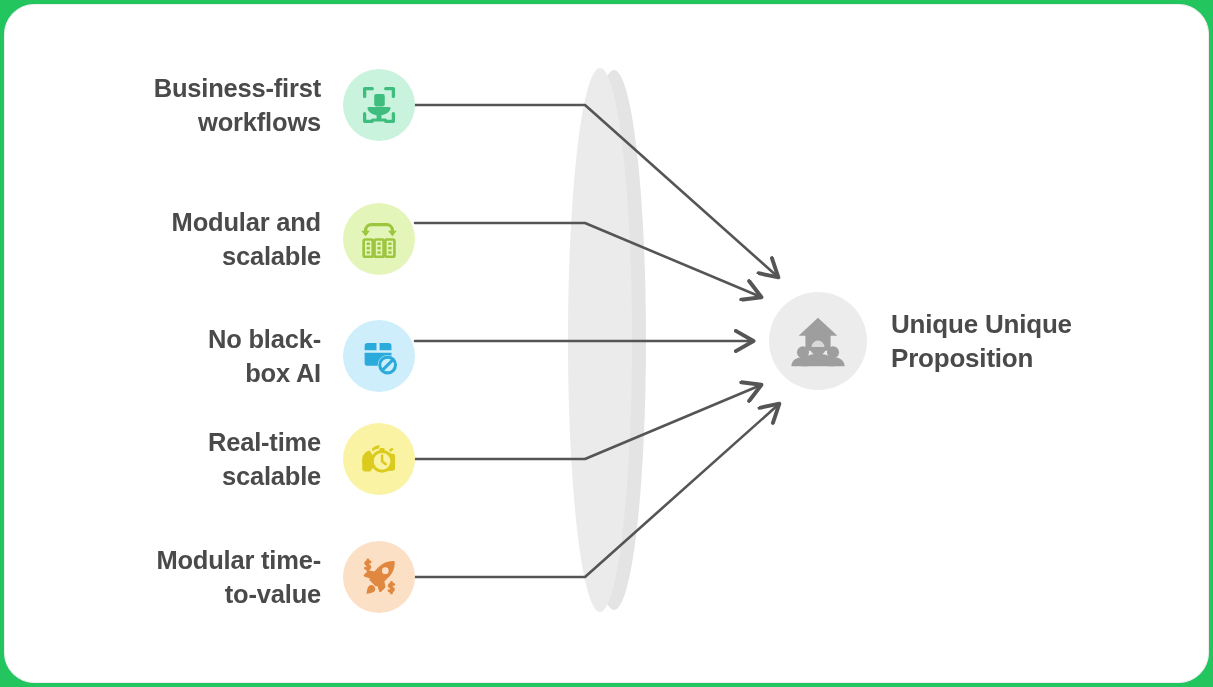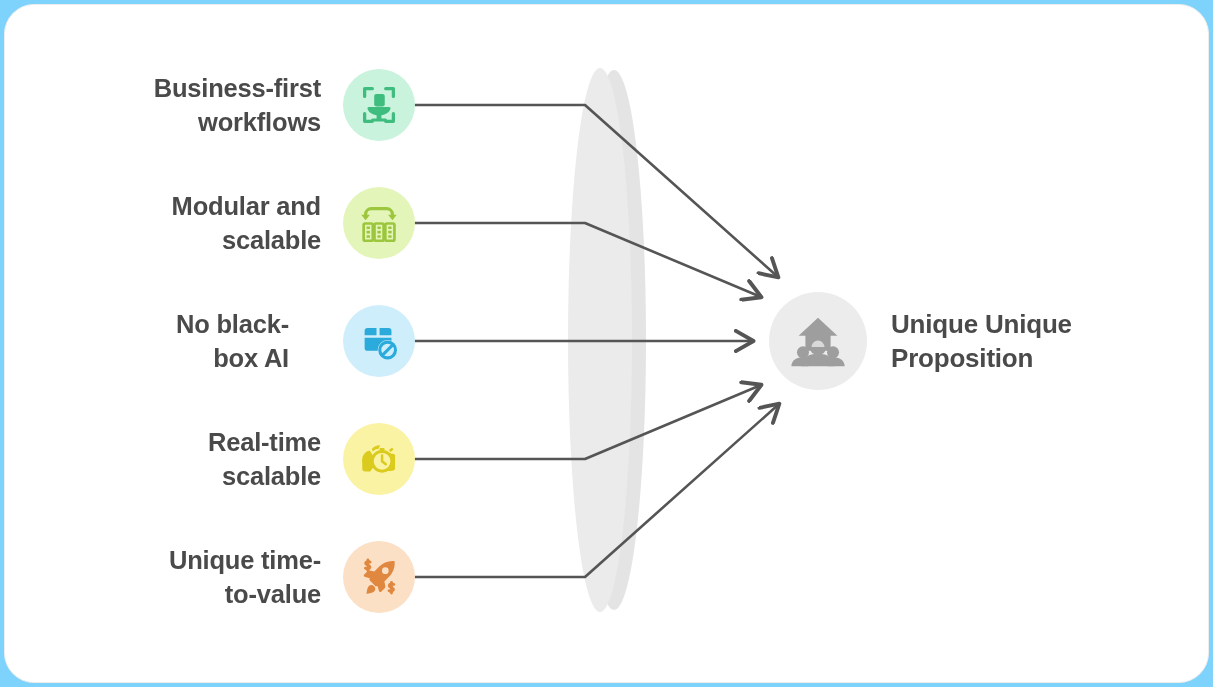--- a/index.html
+++ b/index.html
@@ -9,21 +9,21 @@
     padding: 0;
     background: #ffffff;
   }
   body {
     font-family: "Liberation Sans", sans-serif;
   }
   .canvas {
     position: relative;
     width: 1213px;
     height: 687px;
-    background: #7dd3fc;
+    background: #22c55e;
     overflow: hidden;
   }
   .card {
     position: absolute;
     left: 4px;
     top: 4px;
     width: 1205px;
     height: 679px;
     background: #ffffff;
     border: 1px solid #ededed;
@@ -137,21 +137,21 @@
             <path d="M39,15 V7 H31"></path>
             <path d="M9,33 V41 H17"></path>
             <path d="M39,33 V41 H31"></path>
           </g>
           <rect x="19" y="12.5" width="11" height="13" rx="2.2" fill="#3fbd7f"></rect>
           <path d="M13.5,26 H34.5 a1.6,1.6 0 0 1 1.5,2 c-1.5,4.2 -5.6,6.4 -9.5,6.6 V38 h4.2 a1.6,1.6 0 0 1 0,3.2 H17.3 a1.6,1.6 0 0 1 0,-3.2 H21.5 v-3.4 c-3.9,-0.2 -8,-2.4 -9.5,-6.6 a1.6,1.6 0 0 1 1.5,-2 z" fill="#3fbd7f"></path>
         </svg>
       </div>
     </div>
 
-    <div class="feature" style="left:98px; top:187px; width:317px; height:72px;">
+    <div class="feature" style="left:98px; top:203px; width:317px; height:72px;">
       <div class="feature-label">Modular and
 scalable</div>
       <div class="icon-bubble" style="background:#e4f5b9;">
         <svg width="46" height="46" viewBox="0 0 48 48">
           <path d="M10,18 V15 a6,6 0 0 1 6,-6 h16 a6,6 0 0 1 6,6 v3" fill="none" stroke="#9cc63e" stroke-width="3.4" stroke-linecap="round"></path>
           <path d="M5.5,15.5 L10,21 L14.5,15.5 Z" fill="#9cc63e"></path>
           <path d="M33.5,15.5 L38,21 L42.5,15.5 Z" fill="#9cc63e"></path>
           <g fill="none" stroke="#9cc63e" stroke-width="2.8">
             <rect x="8" y="24.5" width="9.5" height="18" rx="1.6"></rect>
             <rect x="19.3" y="24.5" width="9.5" height="18" rx="1.6"></rect>
@@ -165,21 +165,21 @@
             <rect x="22.3" y="32.2" width="3.6" height="2.7" rx="0.7"></rect>
             <rect x="22.3" y="36.8" width="3.6" height="2.7" rx="0.7"></rect>
             <rect x="33.6" y="27.6" width="3.6" height="2.7" rx="0.7"></rect>
             <rect x="33.6" y="32.2" width="3.6" height="2.7" rx="0.7"></rect>
             <rect x="33.6" y="36.8" width="3.6" height="2.7" rx="0.7"></rect>
           </g>
         </svg>
       </div>
     </div>
 
-    <div class="feature" style="left:98px; top:305px; width:317px; height:72px;gap:32px;">
+    <div class="feature" style="left:98px; top:320px; width:317px; height:72px;">
       <div class="feature-label">No black-
 box AI</div>
       <div class="icon-bubble" style="background:#cfeefb;">
         <svg width="46" height="46" viewBox="0 0 48 48">
           <path d="M9,13.5 a3,3 0 0 1 3,-3 h9.4 v7.4 H9 Z" fill="#2aabdb"></path>
           <path d="M24.6,10.5 H34 a3,3 0 0 1 3,3 v4.4 H24.6 Z" fill="#2aabdb"></path>
           <path d="M9,20.6 H37 v10.6 a3,3 0 0 1 -3,3 H12 a3,3 0 0 1 -3,-3 Z" fill="#2aabdb"></path>
           <circle cx="33" cy="33.4" r="10.4" fill="#cfeefb"></circle>
           <circle cx="33" cy="33.4" r="8.2" fill="none" stroke="#2aabdb" stroke-width="3.2"></circle>
           <line x1="27.4" y1="39" x2="38.6" y2="27.8" stroke="#2aabdb" stroke-width="3.2" stroke-linecap="round"></line>
@@ -198,21 +198,21 @@
           <circle cx="27.2" cy="26.4" r="10.3" fill="none" stroke="#dacb1e" stroke-width="3.1"></circle>
           <path d="M27.2,20.4 V26.4 L31.1,29.4" fill="none" stroke="#dacb1e" stroke-width="2.6" stroke-linecap="round"></path>
           <rect x="24.6" y="12.6" width="5.2" height="3.4" rx="1.1" fill="#dacb1e"></rect>
           <path d="M34.4,14.6 l3.2,-2.6 1.6,2.2 -3.2,2.6 Z" fill="#dacb1e"></path>
           <path d="M36.2,18.2 c2.6,0 4.6,1 4.6,2.2 v13.8 c0,1.3 -2,2.3 -4.6,2.3 -1.2,0 -2.3,-0.2 -3.1,-0.6 a12.6,12.6 0 0 0 4.3,-9.5 c0,-3.2 -1.2,-6.2 -3.2,-8.4 0.6,-0.1 1.3,-0.2 2,-0.2 Z" fill="#dacb1e"></path>
         </svg>
       </div>
     </div>
 
     <div class="feature" style="left:98px; top:541px; width:317px; height:72px;">
-      <div class="feature-label">Unique time-
+      <div class="feature-label">Modular time-
 to-value</div>
       <div class="icon-bubble" style="background:#fbe0c6;">
         <svg width="46" height="46" viewBox="0 0 48 48">
           <path d="M40.5,7.5 c-6.4,-0.6 -12.3,1.6 -16.8,6.1 l-4.6,4.6 -4.6,-1 a2.6,2.6 0 0 0 -2.4,0.7 l-3.6,3.6 a1.3,1.3 0 0 0 0.5,2.2 l5.4,1.7 c-0.3,1 -0.4,1.8 -0.4,1.8 l6.6,6.6 s0.8,-0.1 1.8,-0.4 l1.7,5.4 a1.3,1.3 0 0 0 2.2,0.5 l3.6,-3.6 a2.6,2.6 0 0 0 0.7,-2.4 l-1,-4.6 4.6,-4.6 c4.5,-4.5 6.7,-10.4 6.1,-16.8 a0.5,0.5 0 0 0 -0.4,-0.4 Z" fill="#e08740"></path>
           <circle cx="30.6" cy="17.4" r="3.5" fill="#fbe0c6"></circle>
           <path d="M13.6,33.2 c-2.2,2.2 -2.6,8.2 -2.6,8.2 s6,-0.4 8.2,-2.6 a4,4 0 0 0 -5.6,-5.6 Z" fill="#e08740"></path>
           <g fill="none" stroke="#e08740" stroke-width="2.9" stroke-linecap="round" stroke-linejoin="round">
             <path d="M14.8,8.4 c-1.9,-1.4 -4.8,-0.6 -4.8,1.3 0,1.8 4.6,1.9 4.6,3.8 0,1.9 -2.9,2.7 -4.8,1.3"></path>
             <path d="M12.4,6.2 V17.4"></path>
             <path d="M39.4,31.8 c-1.9,-1.4 -4.8,-0.6 -4.8,1.3 0,1.8 4.6,1.9 4.6,3.8 0,1.9 -2.9,2.7 -4.8,1.3"></path>

